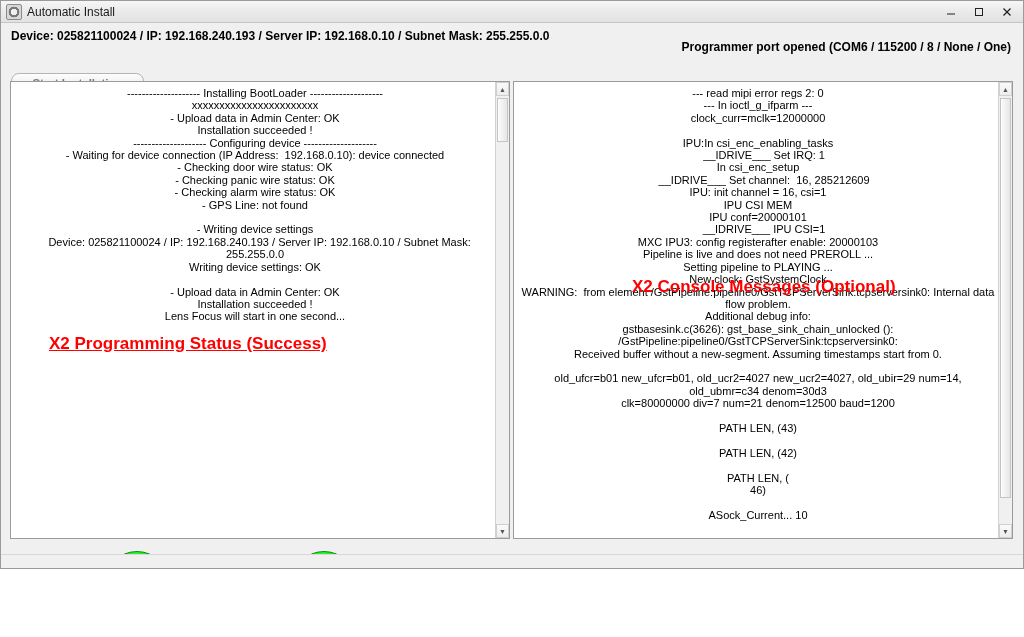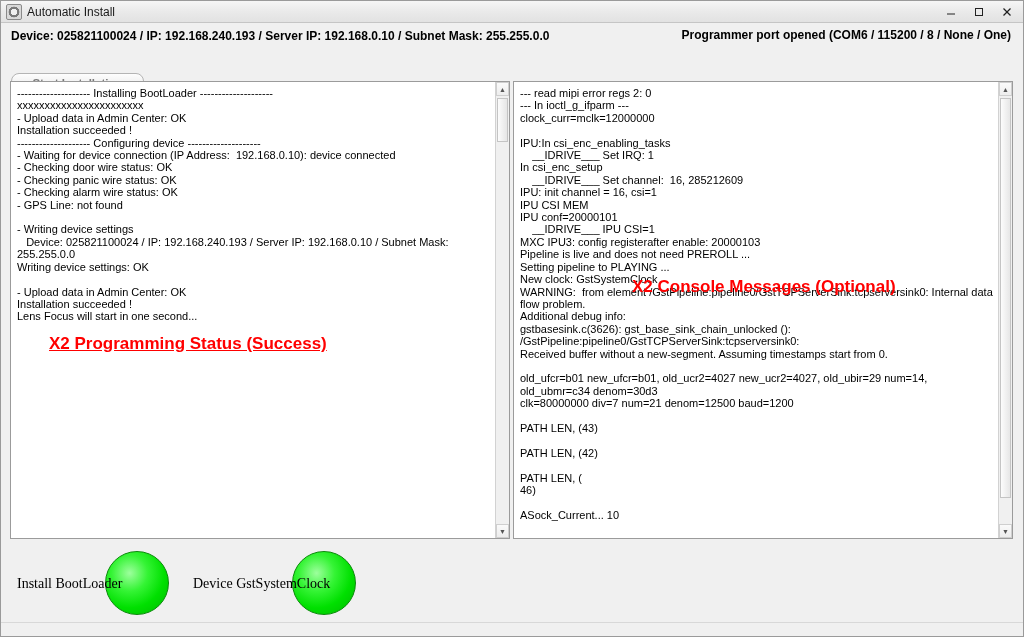--- a/index.html
+++ b/index.html
@@ -8,21 +8,21 @@
     background: #ffffff;
   }
   body {
     font-family: "Liberation Sans", sans-serif;
     font-size: 12px;
     color: #000;
   }
   .app-window {
     position: relative;
     width: 1024px;
-    height: 637px;
+    height: 569px;
     box-sizing: border-box;
     background: #f0f0f0;
     border: 1px solid #9a9a9a;
     overflow: hidden;
   }
   
   .titlebar {
     height: 22px;
     background: linear-gradient(to bottom, #f6f6f6 0%, #eaeaea 50%, #e2e2e2 100%);
     border-bottom: 1px solid #c5c5c5;
@@ -75,21 +75,21 @@
     left: 10px;
     top: 6px;
     font-size: 12px;
     font-weight: bold;
     color: #000;
     white-space: nowrap;
   }
   .port-lines {
     position: absolute;
     right: 12px;
-    top: 3px;
+    top: 15px;
     text-align: center;
   }
   .port-line {
     font-size: 12px;
     font-weight: bold;
     color: #000;
     line-height: 18px;
     white-space: nowrap;
   }
 
@@ -131,20 +131,21 @@
     width: 486px;
     height: 100%;
     padding: 5px 4px 4px 6px;
     box-sizing: border-box;
     font-family: "Liberation Sans", sans-serif;
     font-size: 11px;
     line-height: 12.4px;
     color: #000;
     white-space: pre-wrap;
     overflow: hidden;
+    text-align: center;
   }
 
   
   .vscroll {
     position: absolute;
     right: 0;
     top: 0;
     width: 14px;
     height: 100%;
     background: #f0f0f0;

